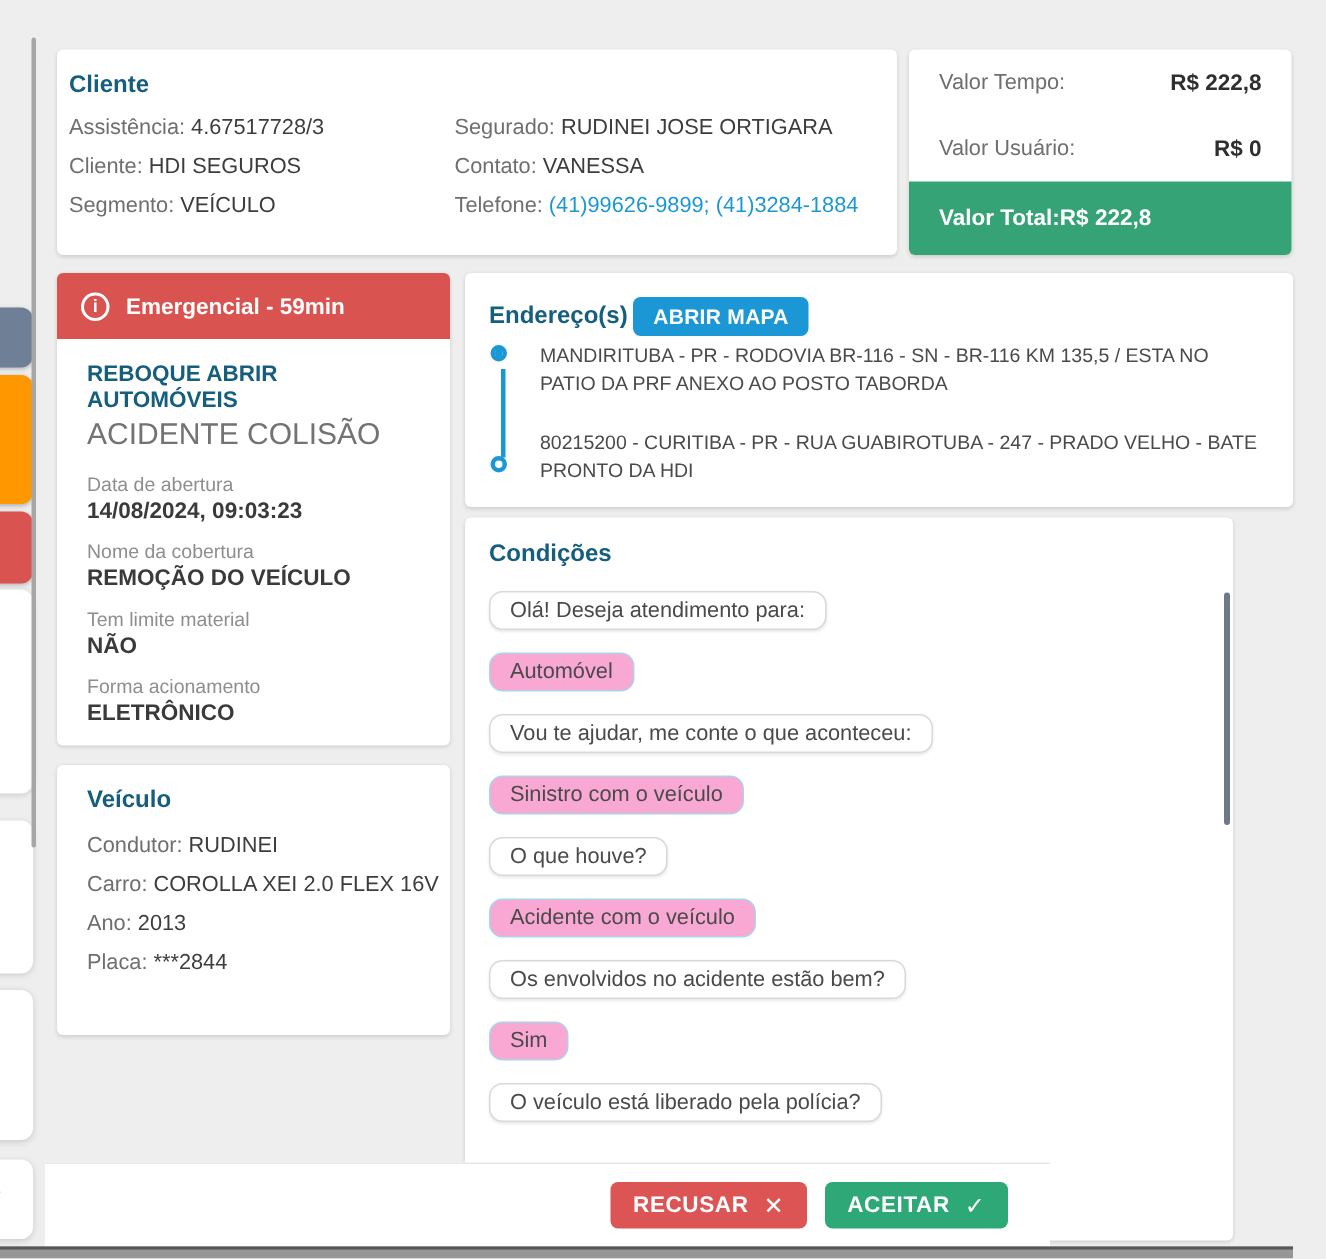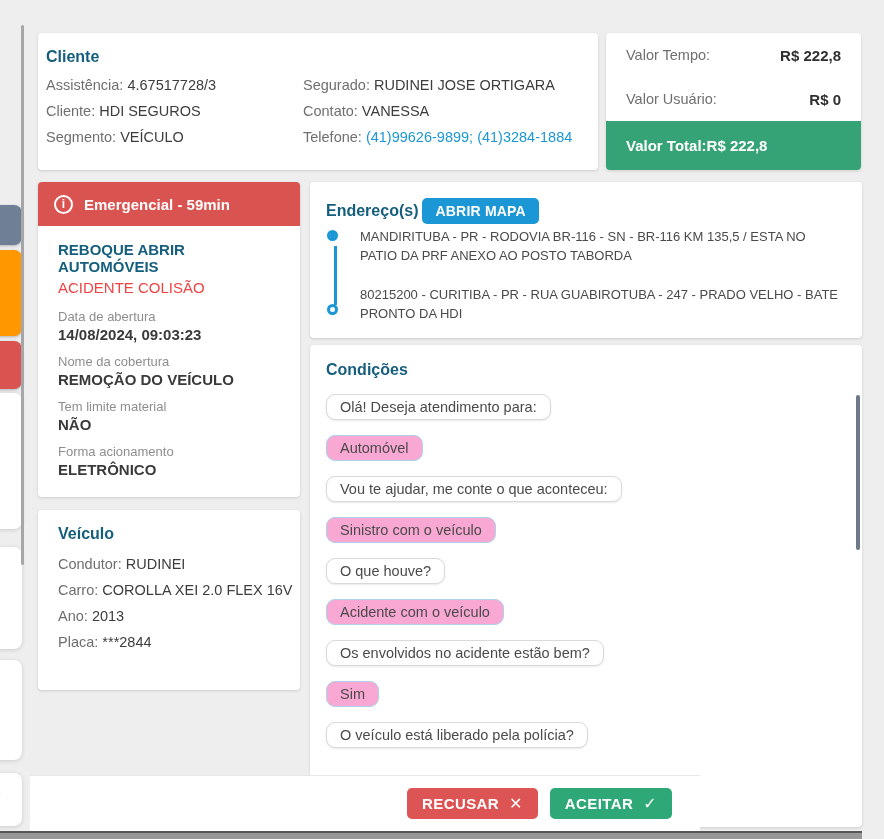--- a/index.html
+++ b/index.html
@@ -48,21 +48,21 @@
   .billing-total .blabel, .billing-total .bvalue { color:#fff; font-weight:bold; font-size:15px; }
 
   
   .service-card { left:38px; top:182px; width:262px; height:315px; }
   .alert-header { height:44px; background:#d95350; border-radius:4px 4px 0 0; display:flex; align-items:center;
     padding:0 16px; gap:11px; color:#fff; font-weight:bold; font-size:15px; }
   .info-icon { width:19px; height:19px; border:2px solid #fff; border-radius:50%; display:flex;
     align-items:center; justify-content:center; font-size:12px; font-weight:bold; flex:0 0 auto; }
   .service-body { padding:15px 20px; }
   .service-name { font-size:15px; font-weight:bold; color:#155e7d; margin-bottom:4px; }
-  .service-type { font-size:15px; color:#ef4444; margin-bottom:13px; }
+  .service-type { font-size:20px; color:#737373; margin-bottom:13px; }
   .detail { margin-bottom:11px; }
   .detail .dlabel { font-size:13px; color:#8e8e8e; margin-bottom:2px; }
   .detail .dvalue { font-size:15px; font-weight:bold; color:#3a3a3a; }
 
   
   .vehicle-card { left:38px; top:510px; width:262px; height:180px; padding:15px 20px; }
   .vehicle-card .card-title { margin-bottom:13px; }
   .vehicle-card .field { margin-bottom:10px; }
 
   
@@ -73,21 +73,21 @@
   .marker { position:absolute; width:11px; height:11px; border:3px solid #1b97d5; border-radius:50%; background:#fff; }
   .marker1 { left:17px; top:48px; display:flex; align-items:center; justify-content:center; }
   .marker1 .dot { width:7px; height:7px; border-radius:50%; background:#1b97d5; }
   .marker2 { left:17px; top:122px; }
   .marker-line { position:absolute; left:24px; top:64px; width:3px; height:59px; background:#1b97d5; }
   .addr-text { position:absolute; left:50px; width:478px; font-size:13px; color:#4a4a4a; line-height:1.45; }
   .addr-origin { top:46px; }
   .addr-dest { top:104px; }
 
   
-  .conditions-card { left:310px; top:345px; width:552px; height:482px; padding:16px; z-index:1; }
+  .conditions-card { left:310px; top:345px; width:512px; height:482px; padding:16px; z-index:1; }
   .conditions-card .card-title { margin-bottom:15px; }
   .bubble { width:fit-content; max-width:480px; padding:4px 13px; border-radius:9px; margin-bottom:15px;
     font-size:14.5px; color:#4a4a4a; }
   .bubble.bot { background:#fff; border:1px solid #d9d9d9; box-shadow:0 1px 2px rgba(0,0,0,.09); }
   .bubble.user { background:#f9a8d4; border:1px solid #a9d4e9; }
   .chat-scrollbar { position:absolute; right:2px; top:50px; width:4px; height:155px; background:#6e7a87; border-radius:2px; }
 
   
   .action-bar { position:absolute; left:30px; top:775px; width:670px; height:56px; background:#fff; z-index:10;
     display:flex; align-items:center; justify-content:flex-end; gap:12px; padding-right:28px;

